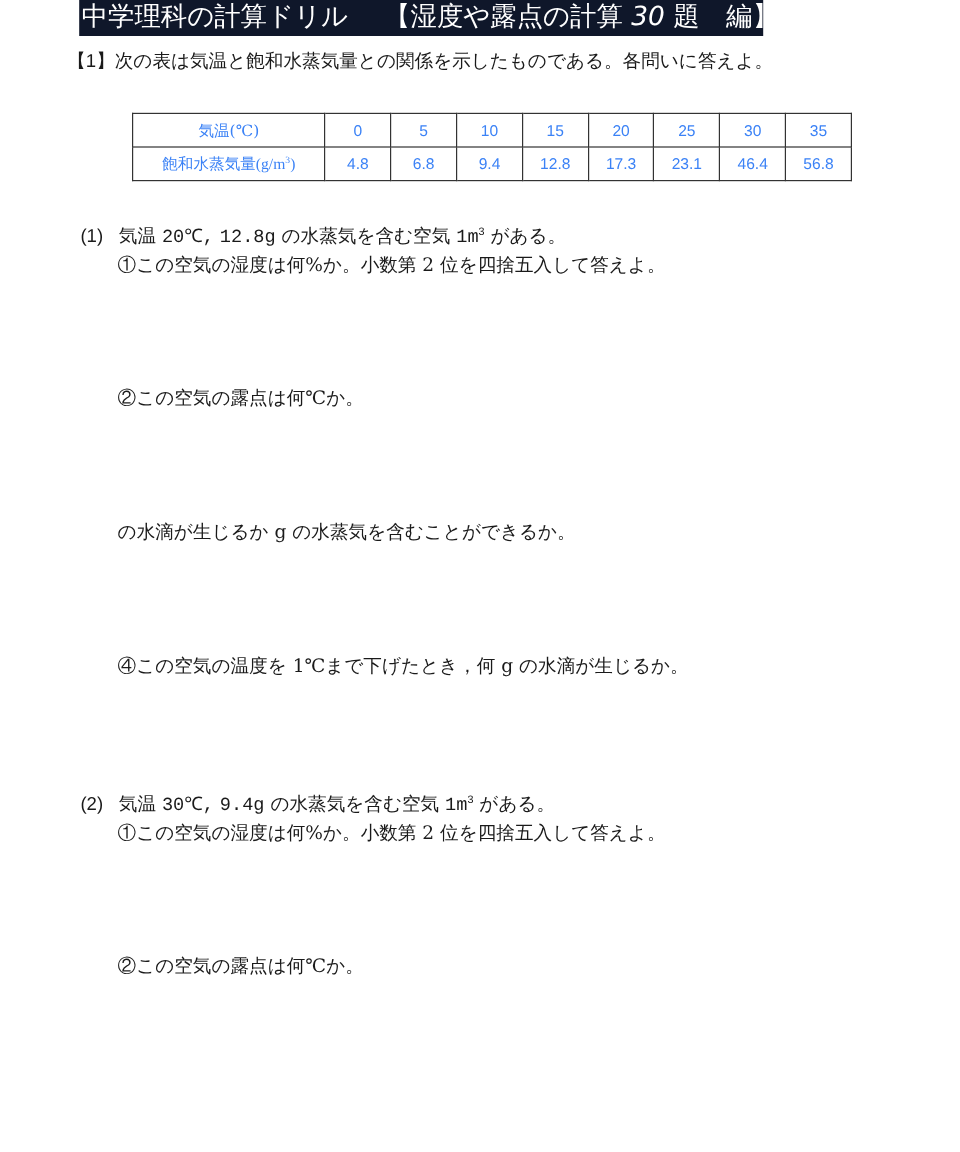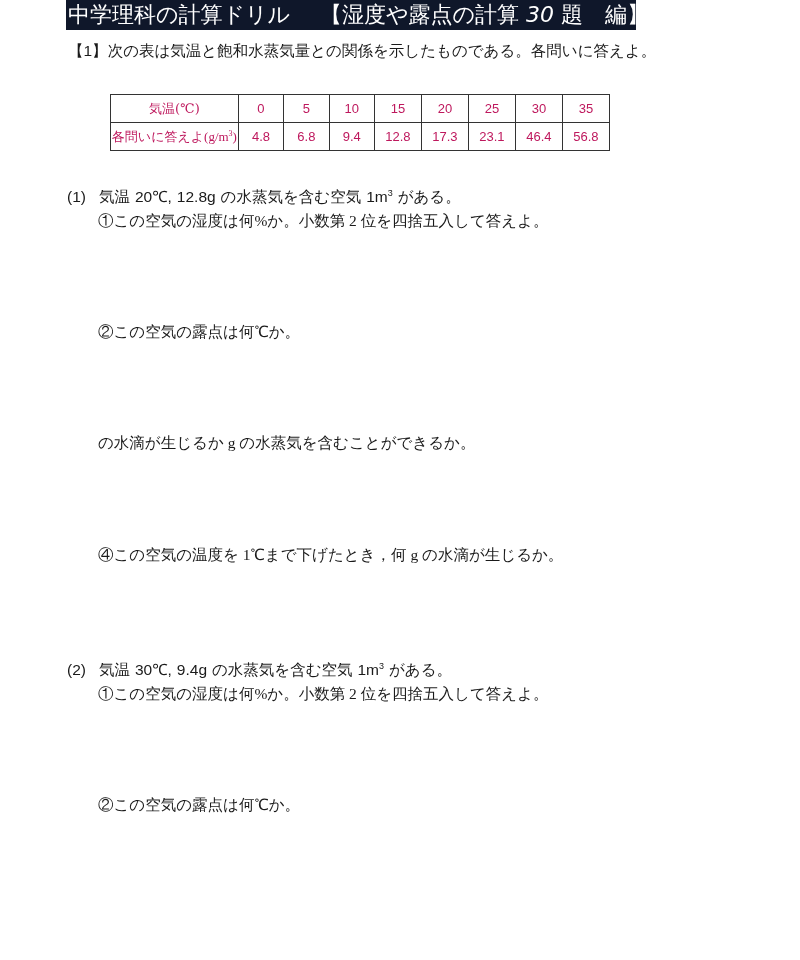--- a/index.html
+++ b/index.html
@@ -30,39 +30,39 @@
       box-sizing: border-box;
       padding-left: 2px;
       overflow: hidden;
     }
     .title-bar .t-main { display: inline-block; }
     .title-bar .t-sub { display: inline-block; margin-left: 30px; }
     .title-bar .t-num { font-style: italic; }
 
     .intro {
       position: absolute;
-      left: 68px;
+      left: 56px;
       top: 40px;
       font-size: 15.5px;
       line-height: 22px;
       white-space: nowrap;
     }
     .intro .num {
       font-family: "Liberation Sans", sans-serif;
     }
 
     table.data-table {
       position: absolute;
       left: 110px;
       top: 94px;
-      width: 500px;
+      width: 600px;
       border-collapse: collapse;
       font-family: "Liberation Sans", sans-serif;
       font-size: 13px;
-      color: #be185d;
+      color: #3b82f6;
     }
     table.data-table td {
       border: 1px solid #333;
       height: 27px;
       padding: 0;
       text-align: center;
       vertical-align: middle;
     }
     table.data-table td.label {
       width: 154px;
@@ -73,29 +73,29 @@
       font-family: Liberation Serif, serif;
     }
     table.data-table td.val { width: 52px; }
 
     .q {
       position: absolute;
       font-size: 15.5px;
       line-height: 22px;
       white-space: nowrap;
     }
-    .q .lat { font-family: Liberation Sans, sans-serif; }
+    .q .lat { font-family: Liberation Mono, monospace; }
     .q sup { font-size: 9px; vertical-align: 6px; font-family: "Liberation Sans", sans-serif; }
     .q-head { left: 67px; }
     .q-head .qnum {
       font-family: "Liberation Sans", sans-serif;
       display: inline-block;
       width: 32px;
     }
-    .q-sub { left: 98px; font-family: Liberation Serif, serif; }
+    .q-sub { left: 98px; }
   </style>
 </head>
 <body>
 
 <div class="title-bar">
   <span class="t-main">中学理科の計算ドリル</span><span class="t-sub"><span>【湿度や露点の計算</span> <span class="t-num">30</span> <span>題　編】</span></span>
 </div>
 
 <div class="intro">
   <span class="num">【1】</span><span>次の表は気温と飽和水蒸気量との関係を示したものである。各問いに答えよ。</span>
@@ -108,21 +108,21 @@
     <td class="val">0</td>
     <td class="val">5</td>
     <td class="val">10</td>
     <td class="val">15</td>
     <td class="val">20</td>
     <td class="val">25</td>
     <td class="val">30</td>
     <td class="val">35</td>
   </tr>
   <tr>
-    <td class="label"><span>各問いに答えよ</span><span class="lat">(g/m</span><sup class="lat" style="font-size:8px">3</sup><span class="lat">)</span></td>
+    <td class="label"><span>飽和水蒸気量</span><span class="lat">(g/m</span><sup class="lat" style="font-size:8px">3</sup><span class="lat">)</span></td>
     <td class="val">4.8</td>
     <td class="val">6.8</td>
     <td class="val">9.4</td>
     <td class="val">12.8</td>
     <td class="val">17.3</td>
     <td class="val">23.1</td>
     <td class="val">46.4</td>
     <td class="val">56.8</td>
   </tr>
 </tbody>

